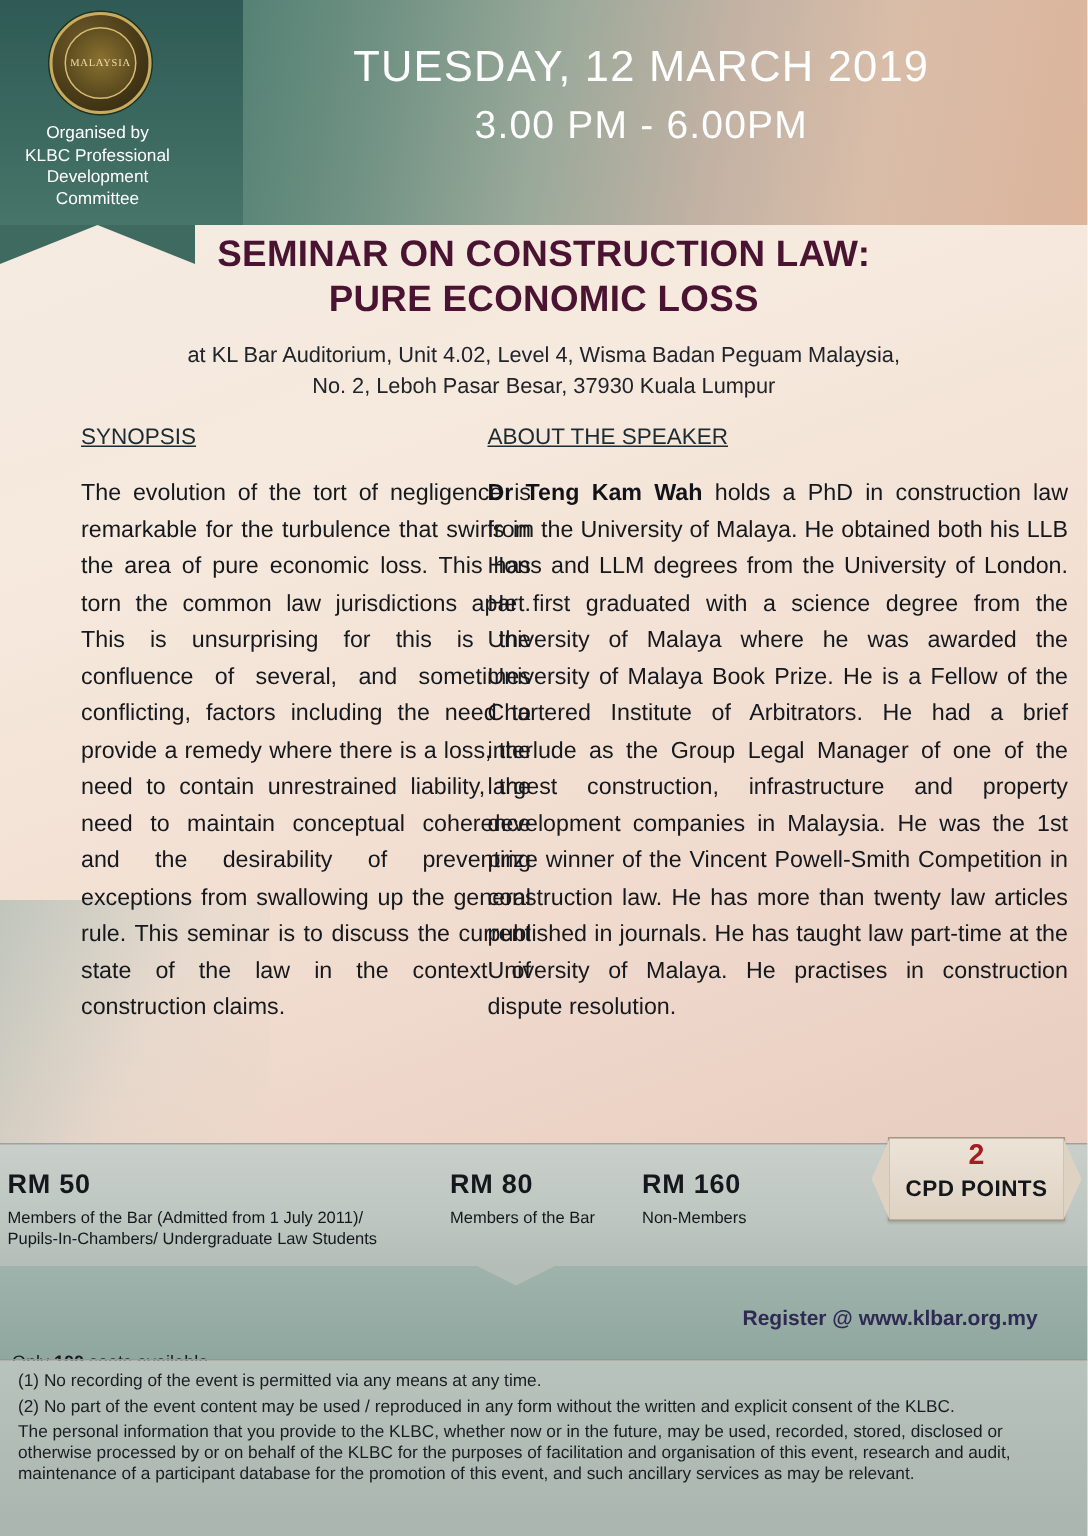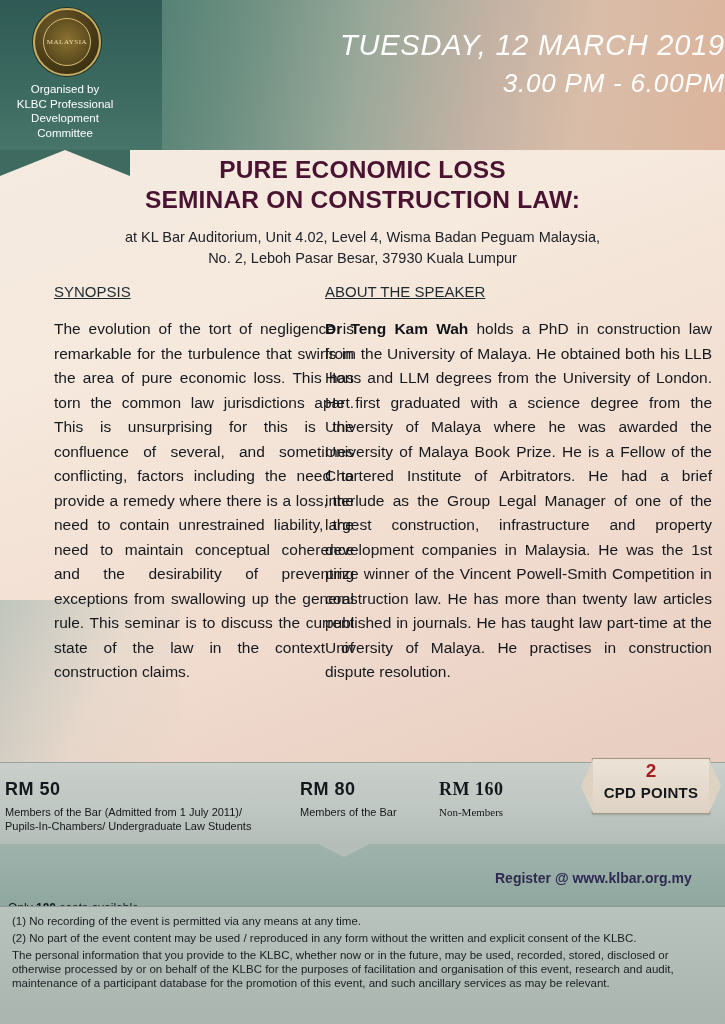--- a/index.html
+++ b/index.html
@@ -83,27 +83,26 @@
     color: #ffffff;
     font-size: 11.5px;
     line-height: 14.5px;
     font-family: "Liberation Sans", sans-serif;
   }
   .header-date {
     position: absolute;
     top: 26px;
     left: 130px;
     width: 595px;
-    text-align: right;
+    text-align: center;
     color: #ffffff;
     font-size: 29px;
     line-height: 38px;
     letter-spacing: 0.8px;
     font-family: "Liberation Sans", sans-serif;
-    font-style: italic;
   }
   .header-date .line2 {
     font-size: 26px;
   }
 
   
   .title-wrap {
     position: absolute;
     top: 155px;
     left: 0;
@@ -176,21 +175,21 @@
     font-weight: bold;
     letter-spacing: 0.5px;
   }
   .fee .desc {
     font-size: 11px;
     line-height: 14px;
     margin-top: 5px;
   }
   .fee-1 { top: 16px; left: 5px; width: 300px; }
   .fee-2 { top: 16px; left: 300px; width: 130px; }
-  .fee-3 { top: 16px; left: 439px; width: 140px; font-family: Liberation Serif, serif; }
+  .fee-3 { top: 16px; left: 428px; width: 140px; }
 
   .cpd-badge {
     position: absolute;
     top: 758px;
     left: 592px;
     width: 116px;
     height: 54px;
     background: linear-gradient(180deg, #ece3d7 0%, #ded2c3 100%);
     border: 1px solid #a49786;
     box-shadow: 0 1px 2px rgba(0,0,0,0.18);
@@ -315,22 +314,22 @@
         <div>Committee</div>
       </div>
     </div>
     <div class="header-date">
       <div>TUESDAY, 12 MARCH 2019</div>
       <div class="line2">3.00 PM - 6.00PM</div>
     </div>
   </div>
 
   <div class="title-wrap">
+    <div class="title-main">SEMINAR ON CONSTRUCTION LAW:</div>
     <div class="title-main">PURE ECONOMIC LOSS</div>
-    <div class="title-main">SEMINAR ON CONSTRUCTION LAW:</div>
     <div class="venue">
       <div>at KL Bar Auditorium, Unit 4.02, Level 4, Wisma Badan Peguam Malaysia,</div>
       <div>No. 2, Leboh Pasar Besar,  37930 Kuala Lumpur</div>
     </div>
   </div>
 
   <div class="corner-shade"></div>
 
   <div class="col-left">
     <div class="sec-head">SYNOPSIS</div>

